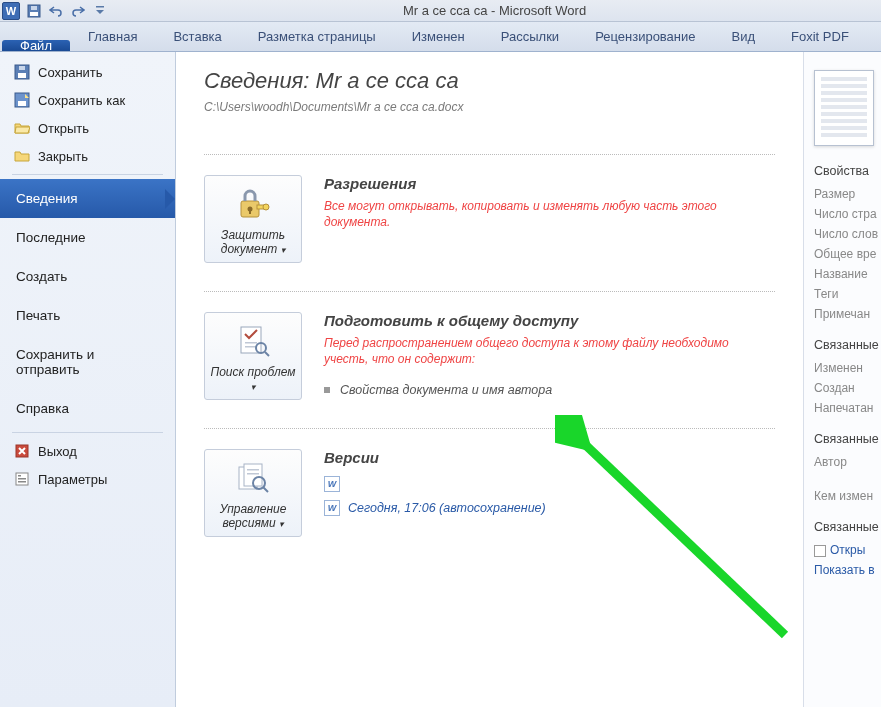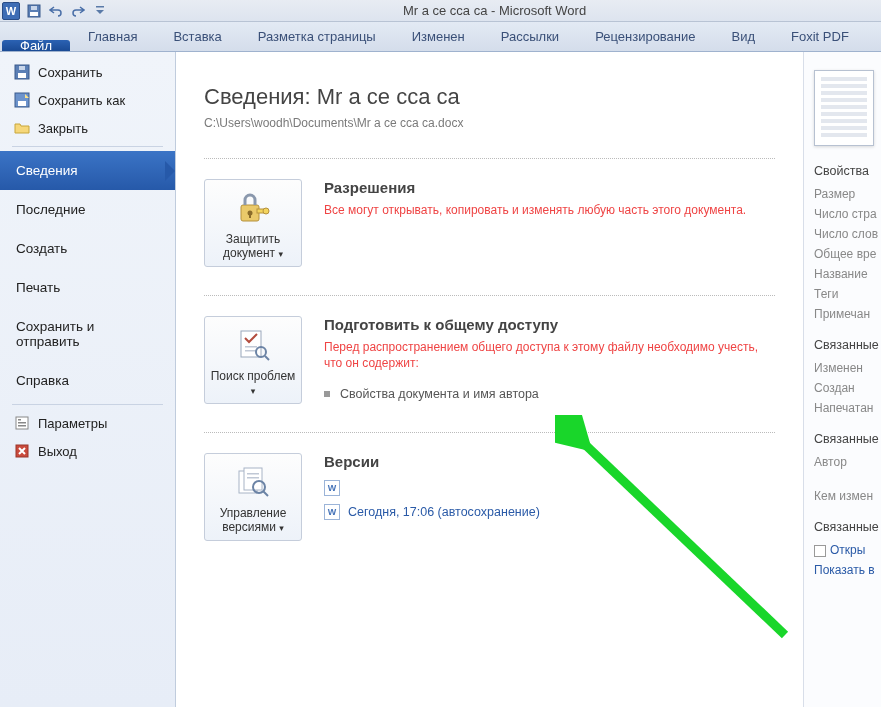--- a/index.html
+++ b/index.html
@@ -14,23 +14,23 @@
 .ribbon-tab { padding: 0 18px; display: flex; align-items: center; color: #3a5078; }
 .body { display: flex; height: 655px; }
 .sidebar { width: 176px; background: linear-gradient(to bottom, #f0f4fa, #e7edf7); border-right: 1px solid #c0ccdd; display: flex; flex-direction: column; padding-top: 6px; }
 .sb-item { display: flex; align-items: center; gap: 8px; padding: 6px 14px; color: #222; font-size: 13px; }
 .sb-item .ic { width: 16px; height: 16px; display: inline-flex; align-items: center; justify-content: center; }
 .sb-item.big { padding: 12px 16px; font-size: 13.5px; color: #222; align-items: flex-end; }
 .sb-item.selected { background: linear-gradient(#3b74c6, #2659a9); color: #fff; position: relative; }
 .sb-item.selected::after { content: ""; position: absolute; right: -10px; top: 50%; transform: translateY(-50%); border: 10px solid transparent; border-left-color: #2659a9; }
 .sb-sep { height: 1px; background: #c9d3e3; margin: 4px 12px; }
 .main { flex: 1; display: flex; background: #fff; }
-.content { flex: 1; padding: 32px 28px 20px 28px; }
+.content { flex: 1; padding: 16px 28px 20px 28px; font-style: italic; }
 .h1 { font-size: 22px; color: #444; font-weight: normal; margin-bottom: 6px; }
-.path { color: #7a7a7a; font-size: 12px; margin-bottom: 28px; }
+.path { color: #7a7a7a; font-size: 12px; margin-bottom: 40px; }
 .section { display: flex; gap: 22px; border-top: 1px dotted #bbb; padding-top: 20px; margin-bottom: 28px; }
 .section:first-of-type { border-top: none; padding-top: 0; }
 .bigbtn { width: 98px; border: 1px solid #c5cddb; background: linear-gradient(#fdfdfd,#edf2f9); border-radius: 3px; display: flex; flex-direction: column; align-items: center; padding: 10px 4px 6px 4px; text-align: center; font-size: 12px; color: #333; }
 .bigbtn .bicon { width: 40px; height: 36px; display: flex; align-items: center; justify-content: center; margin-bottom: 6px; }
 .bigbtn .bchev { font-size: 9px; vertical-align: middle; }
 .sect-body { flex: 1; }
 .sect-title { font-size: 15px; color: #444; font-weight: 600; margin-bottom: 6px; }
 .sect-desc { color: #ef4444; font-size: 12px; line-height: 1.35; margin-bottom: 8px; }
 .bullet-row { display: flex; align-items: center; gap: 10px; color: #555; font-size: 12.5px; margin-top: 16px; }
 .bullet-dot { width: 6px; height: 6px; background: #999; display: inline-block; }
@@ -108,20 +108,29 @@
             <rect x="4" y="9" width="8" height="5" fill="#fff"></rect>
             <path d="M11 2 L15 6 L11 6 Z" fill="#fae28a"></path>
           </svg>
         </span>
       <span>Сохранить как</span>
     </div>
     <div class="sb-item">
       <span class="ic">
           <svg width="16" height="14" viewBox="0 0 16 14">
             <path d="M1 3 L6 3 L7 5 L15 5 L15 12 L1 12 Z" fill="#f6d77a" stroke="#c7a63a"></path>
+            <path d="M2 6 L16 6 L14 12 L1 12 Z" fill="#fae9a8" stroke="#c7a63a"></path>
+          </svg>
+        </span>
+      <span>Открыть</span>
+    </div>
+    <div class="sb-item">
+      <span class="ic">
+          <svg width="16" height="14" viewBox="0 0 16 14">
+            <path d="M1 3 L6 3 L7 5 L15 5 L15 12 L1 12 Z" fill="#f6d77a" stroke="#c7a63a"></path>
           </svg>
         </span>
       <span>Закрыть</span>
     </div>
     <div class="sb-sep"></div>
     <div class="sb-item big selected">
       <span>Сведения</span>
     </div>
     <div class="sb-item big">
       <span>Последние</span>
@@ -132,39 +141,39 @@
     <div class="sb-item big">
       <span>Печать</span>
     </div>
     <div class="sb-item big">
       <span>Сохранить и отправить</span>
     </div>
     <div class="sb-item big">
       <span>Справка</span>
     </div>
     <div class="sb-sep"></div>
+    <div class="sb-item">
+      <span class="ic">
+          <svg width="14" height="14">
+            <rect x="1" y="1" width="12" height="12" fill="#c94a3c" stroke="#9a3428"></rect>
+            <path d="M4 4 L10 10 M10 4 L4 10" stroke="#fff" stroke-width="2"></path>
+          </svg>
+        </span>
+      <span>Выход</span>
+    </div>
     <div class="sb-item">
       <span class="ic">
           <svg width="14" height="14">
             <rect x="1" y="1" width="12" height="12" fill="#fff" stroke="#888"></rect>
             <rect x="3" y="3" width="3" height="1.5" fill="#888"></rect>
             <rect x="3" y="6" width="8" height="1.5" fill="#888"></rect>
             <rect x="3" y="9" width="8" height="1.5" fill="#888"></rect>
           </svg>
         </span>
       <span>Параметры</span>
-    </div>
-    <div class="sb-item">
-      <span class="ic">
-          <svg width="14" height="14">
-            <rect x="1" y="1" width="12" height="12" fill="#c94a3c" stroke="#9a3428"></rect>
-            <path d="M4 4 L10 10 M10 4 L4 10" stroke="#fff" stroke-width="2"></path>
-          </svg>
-        </span>
-      <span>Выход</span>
     </div>
   </div>
 
   <div class="main">
     <div class="content">
       <div class="h1">
         <span>Сведения: </span><span>Mr а се  сса са</span>
       </div>
       <div class="path">C:\Users\woodh\Documents\Mr а се  сса са.docx</div>
 

